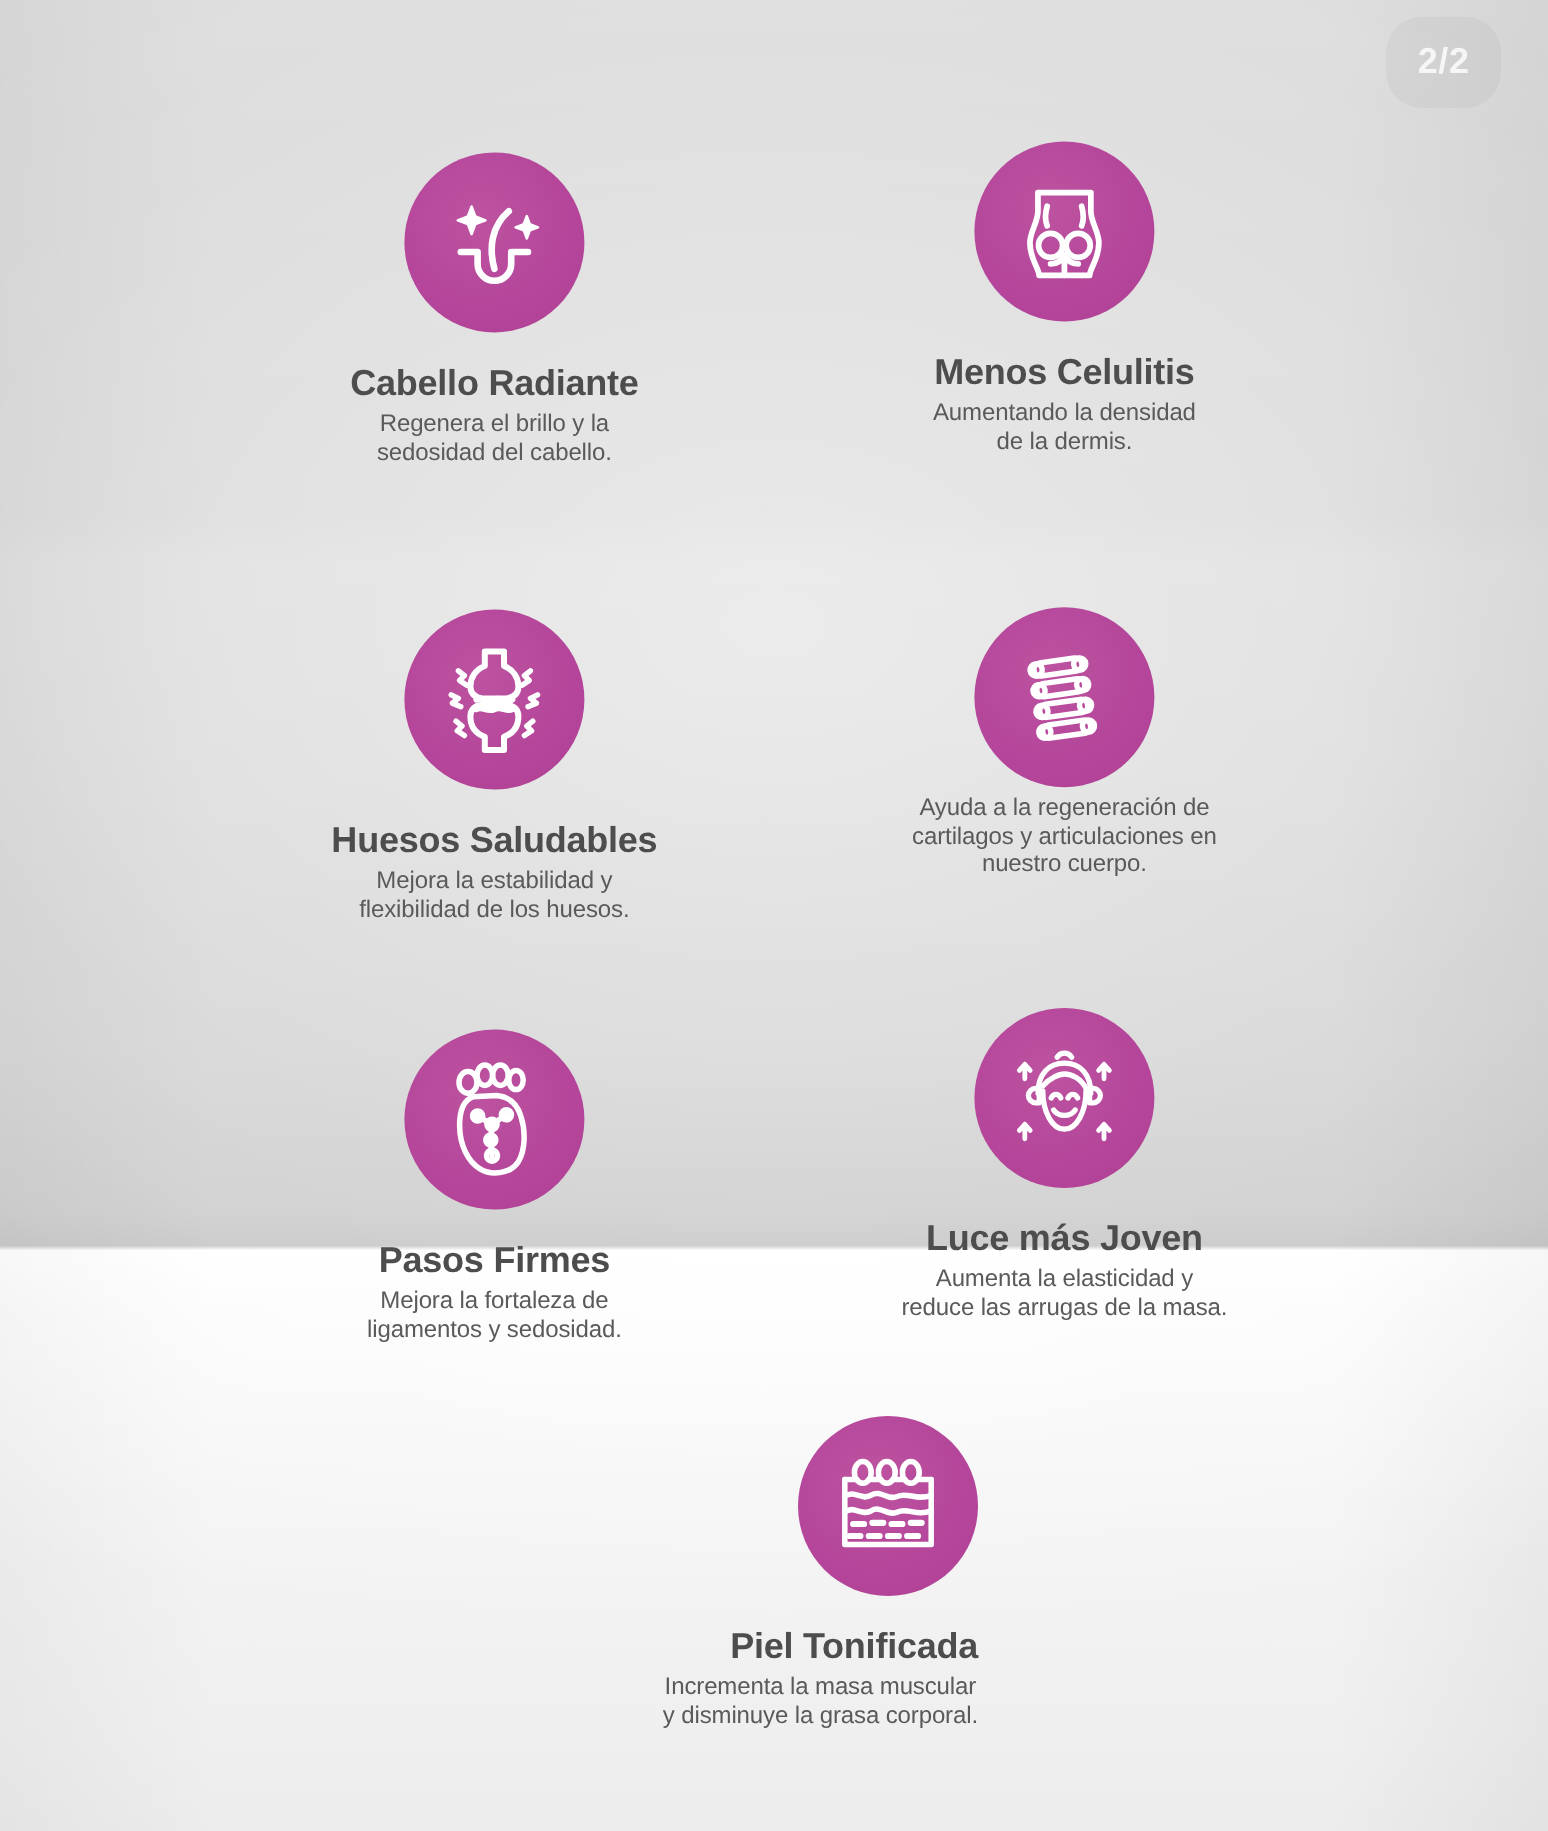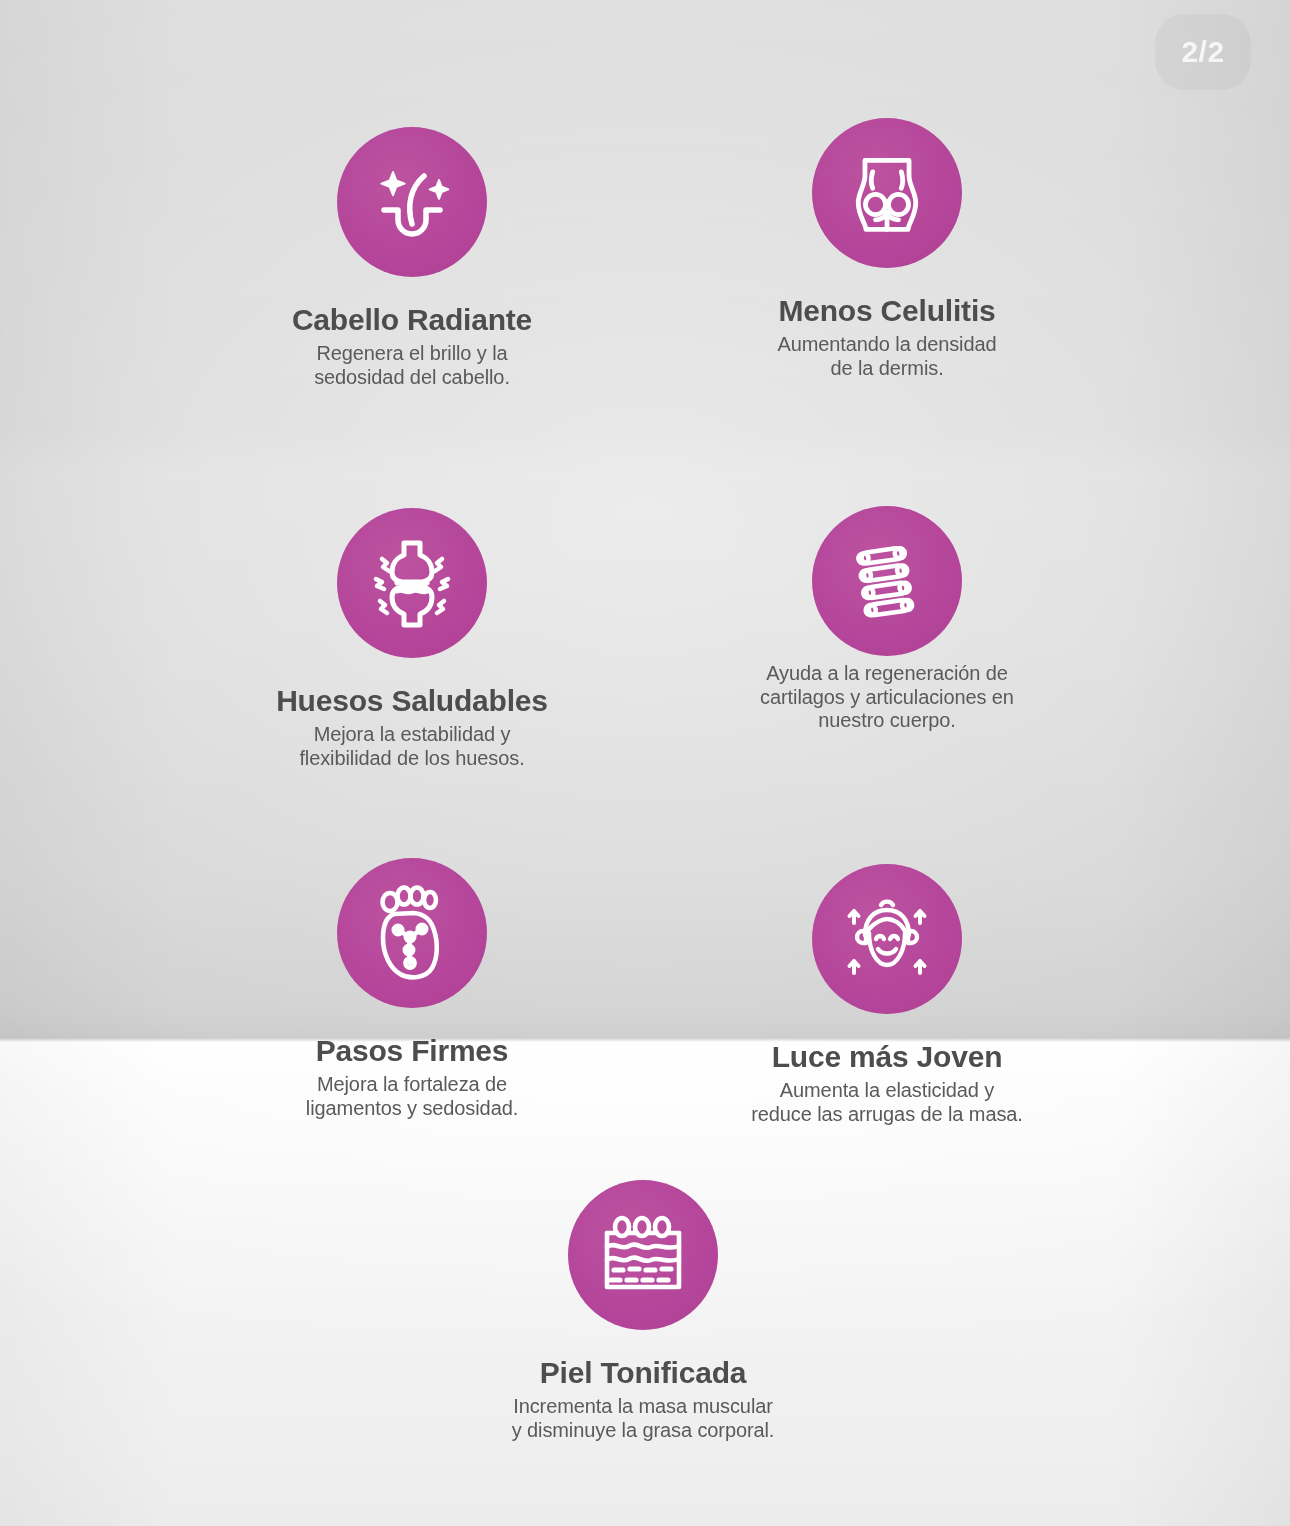--- a/index.html
+++ b/index.html
@@ -117,22 +117,22 @@
     letter-spacing: -0.1px;
   }
   .benefit-desc .ln { display: block; }
 
   
   #benefit-0 { left: 222px; top: 127px; }
   #benefit-1 { left: 697px; top: 118px; }
   #benefit-2 { left: 222px; top: 508px; }
   #benefit-3 { left: 697px; top: 506px; }
   #benefit-4 { left: 222px; top: 858px; }
-  #benefit-5 { left: 697px; top: 864px; }
-  #benefit-6 { left: 453px; top: 1180px; }
+  #benefit-5 { left: 697px; top: 840px; }
+  #benefit-6 { left: 435px; top: 1180px; align-items: flex-end; }
 </style>
 </head>
 <body>
 
 <div id="backdrop"></div>
 <div id="backdrop-vignette"></div>
 <div id="floor-glow"></div>
 
 <div id="page-badge">2/2</div>
 

